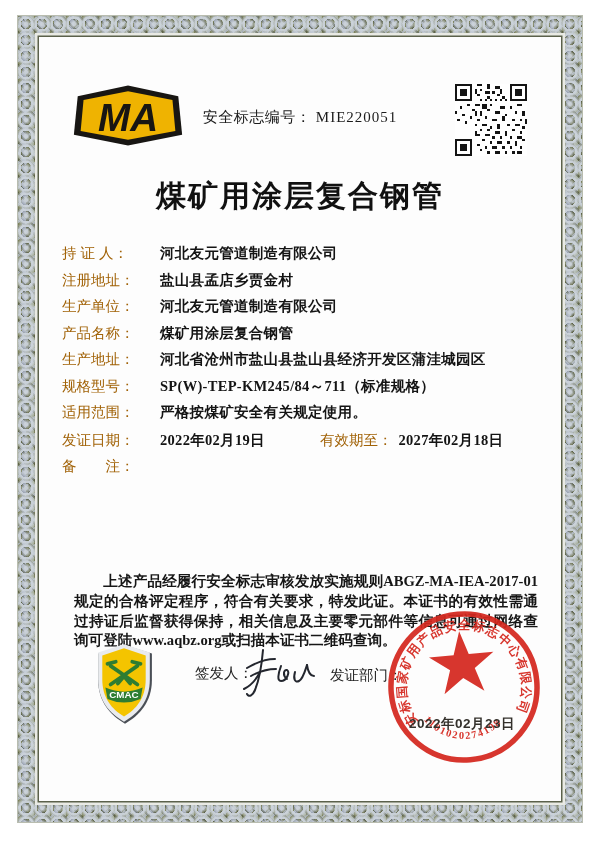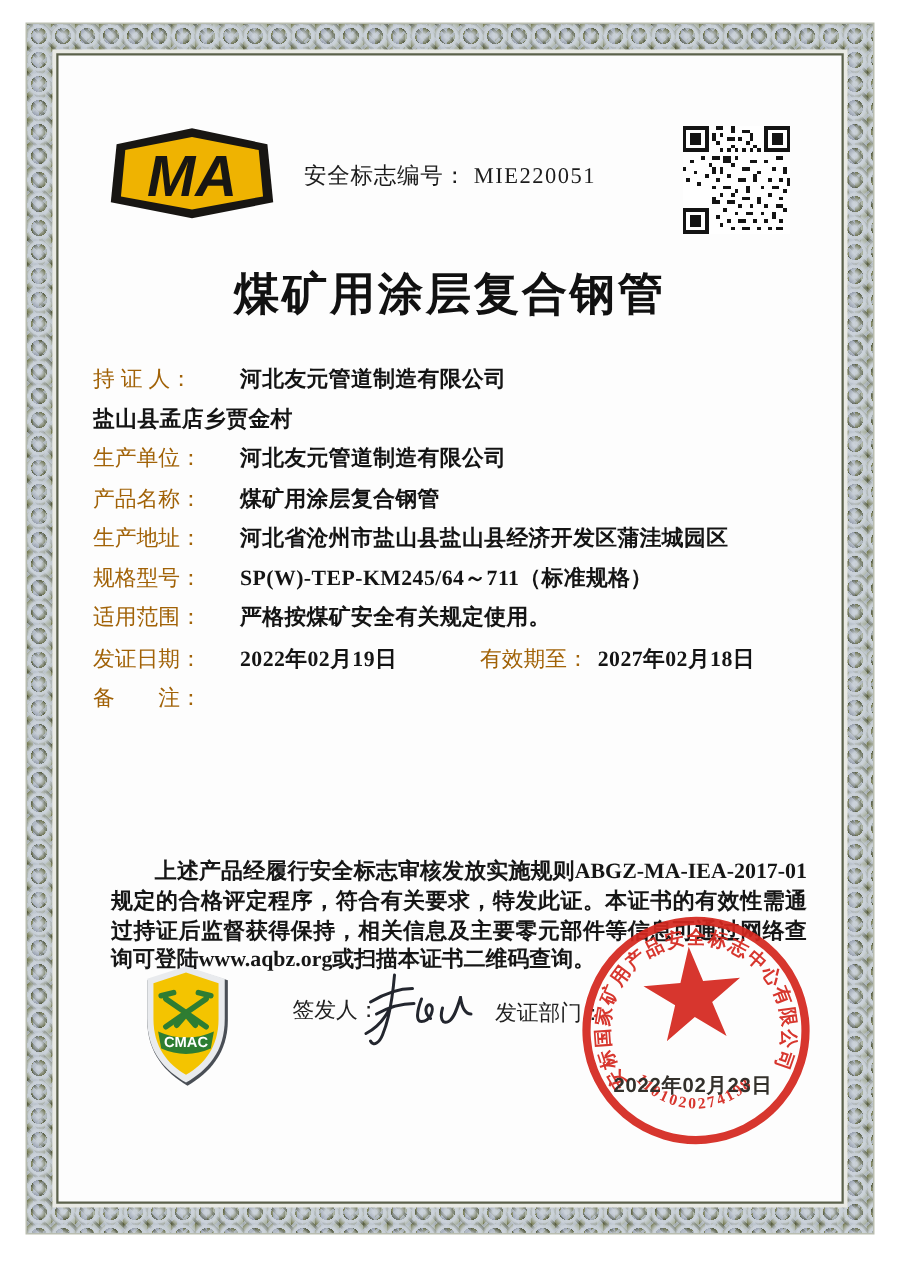--- a/index.html
+++ b/index.html
@@ -88,37 +88,38 @@
   </svg>
 
   <div class="title">煤矿用涂层复合钢管</div>
 
   <div class="fields">
     <div class="row">
       <span class="lbl">持 证 人：</span>
       <span class="val">河北友元管道制造有限公司</span>
     </div>
     <div class="row">
+      <span class="lbl">注册地址：</span>
       <span class="val">盐山县孟店乡贾金村</span>
     </div>
     <div class="row">
       <span class="lbl">生产单位：</span>
       <span class="val">河北友元管道制造有限公司</span>
     </div>
     <div class="row">
       <span class="lbl">产品名称：</span>
       <span class="val">煤矿用涂层复合钢管</span>
     </div>
     <div class="row">
       <span class="lbl">生产地址：</span>
       <span class="val">河北省沧州市盐山县盐山县经济开发区蒲洼城园区</span>
     </div>
     <div class="row">
       <span class="lbl">规格型号：</span>
-      <span class="val">SP(W)-TEP-KM245/64～711（标准规格）</span>
+      <span class="val">SP(W)-TEP-KM245/84～711（标准规格）</span>
     </div>
     <div class="row">
       <span class="lbl">适用范围：</span>
       <span class="val">严格按煤矿安全有关规定使用。</span>
     </div>
     <div class="row row-dates">
       <span class="lbl">发证日期：</span>
       <span class="val val-date">2022年02月19日</span>
       <span class="lbl lbl2">有效期至：</span>
       <span class="val">2027年02月18日</span>

